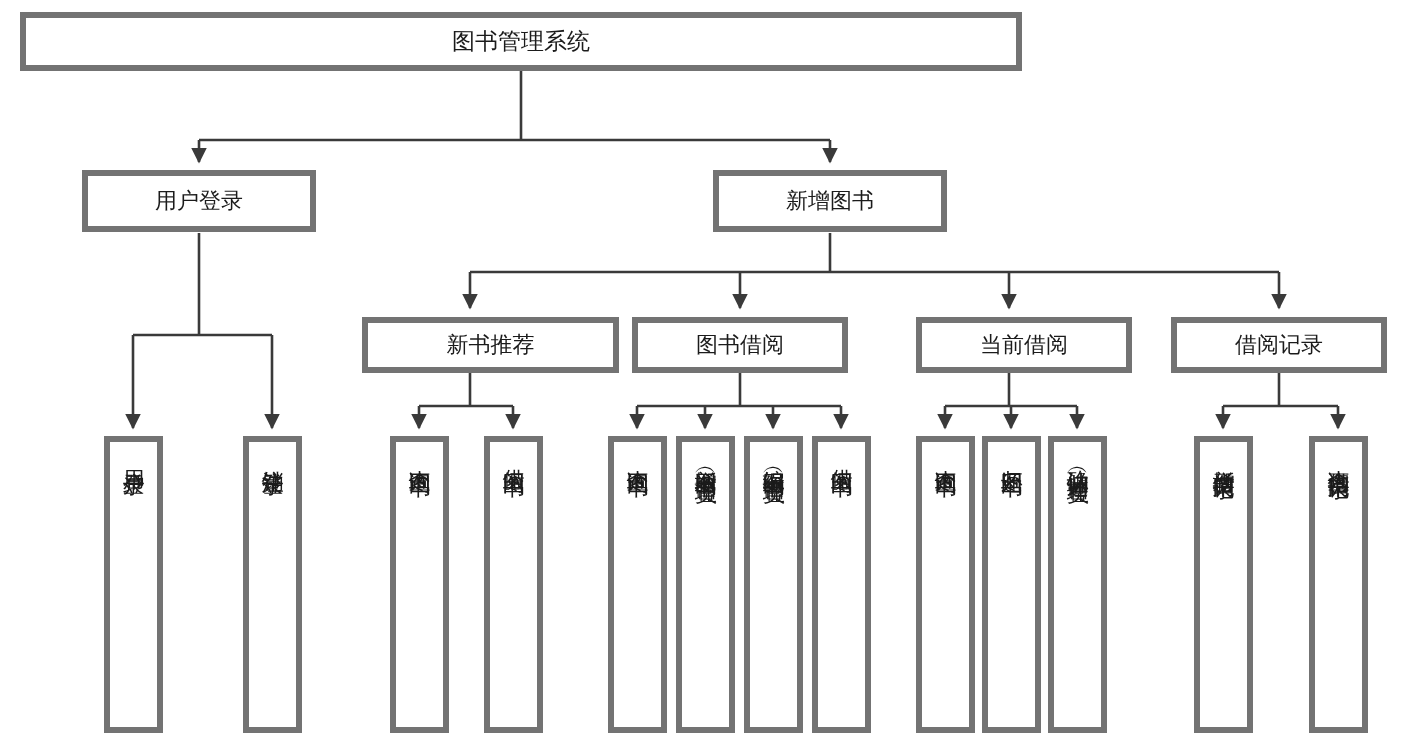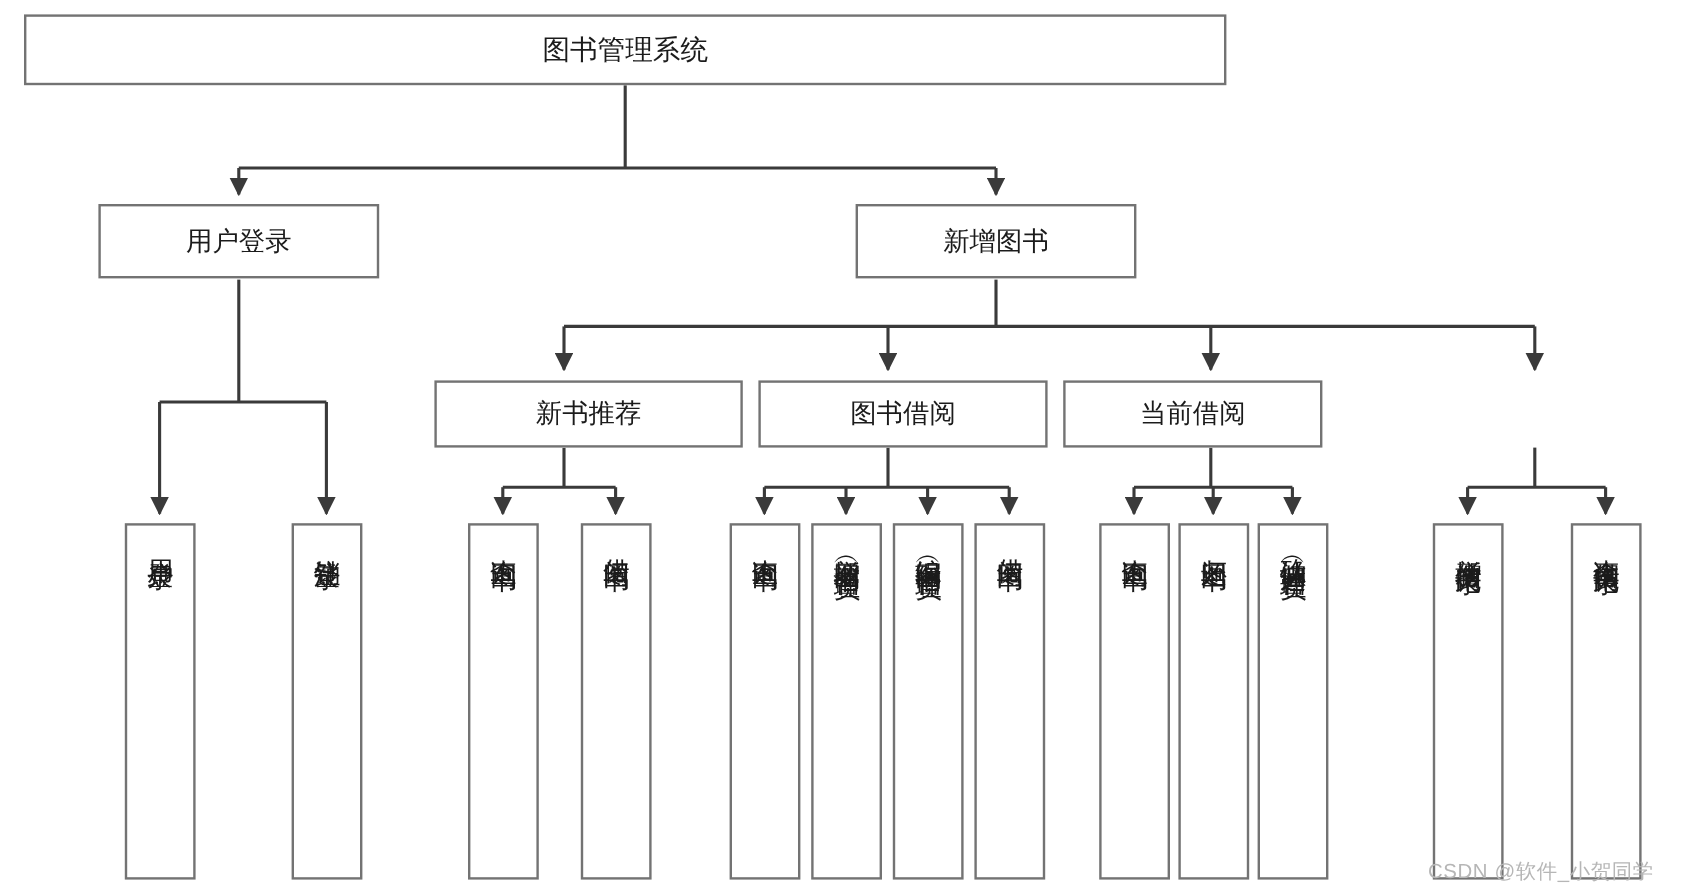--- a/index.html
+++ b/index.html
@@ -21,21 +21,21 @@
     position: absolute;
     left: 0;
     top: 0;
     width: 1405px;
     height: 747px;
   }
   .node {
     position: absolute;
     box-sizing: border-box;
     background: #ffffff;
-    border: 2px solid #737373;
+    border: 6px solid #737373;
     display: flex;
     align-items: center;
     justify-content: center;
     color: #1b1b1b;
     text-align: center;
     line-height: 1.22;
   }
   .node.root {
     font-size: 23px;
   }
@@ -126,25 +126,28 @@
   <div class="node branch" style="left:82px; top:170px; width:234px; height:62px;">
     <span>用户登录</span>
   </div>
   <div class="node branch" style="left:713px; top:170px; width:234px; height:62px;">
     <span>新增图书</span>
   </div>
 
   <div class="node branch" style="left:362px; top:317px; width:257px; height:56px;">
     <span>新书推荐</span>
   </div>
-  <div class="node branch" style="left:632px; top:317px; width:241px; height:56px;">
+  <div class="node branch" style="left:632px; top:317px; width:216px; height:56px;">
     <span>图书借阅</span>
   </div>
-  <div class="node branch" style="left:886px; top:317px; width:216px; height:56px;">
+  <div class="node branch" style="left:916px; top:317px; width:216px; height:56px;">
     <span>当前借阅</span>
+  </div>
+  <div class="node branch" style="left:1171px; top:317px; width:216px; height:56px;">
+    <span>借阅记录</span>
   </div>
 
   <div class="node leaf" style="left:104px; top:436px; width:59px; height:297px;">
     <span class="vlabel">用户登录</span>
   </div>
   <div class="node leaf" style="left:243px; top:436px; width:59px; height:297px;">
     <span class="vlabel">注销登录</span>
   </div>
 
   <div class="node leaf" style="left:390px; top:436px; width:59px; height:297px;">
@@ -177,15 +180,14 @@
     <span class="vlabel">确认归还（管理员）</span>
   </div>
 
   <div class="node leaf" style="left:1194px; top:436px; width:59px; height:297px;">
     <span class="vlabel">新增借阅记录</span>
   </div>
   <div class="node leaf" style="left:1309px; top:436px; width:59px; height:297px;">
     <span class="vlabel">查询借阅记录</span>
   </div>
 
-  <div class="watermark" style="left:1190px; top:715px;">CSDN @软件_小贺同学</div>
 
 </div>
 
 </body></html>

